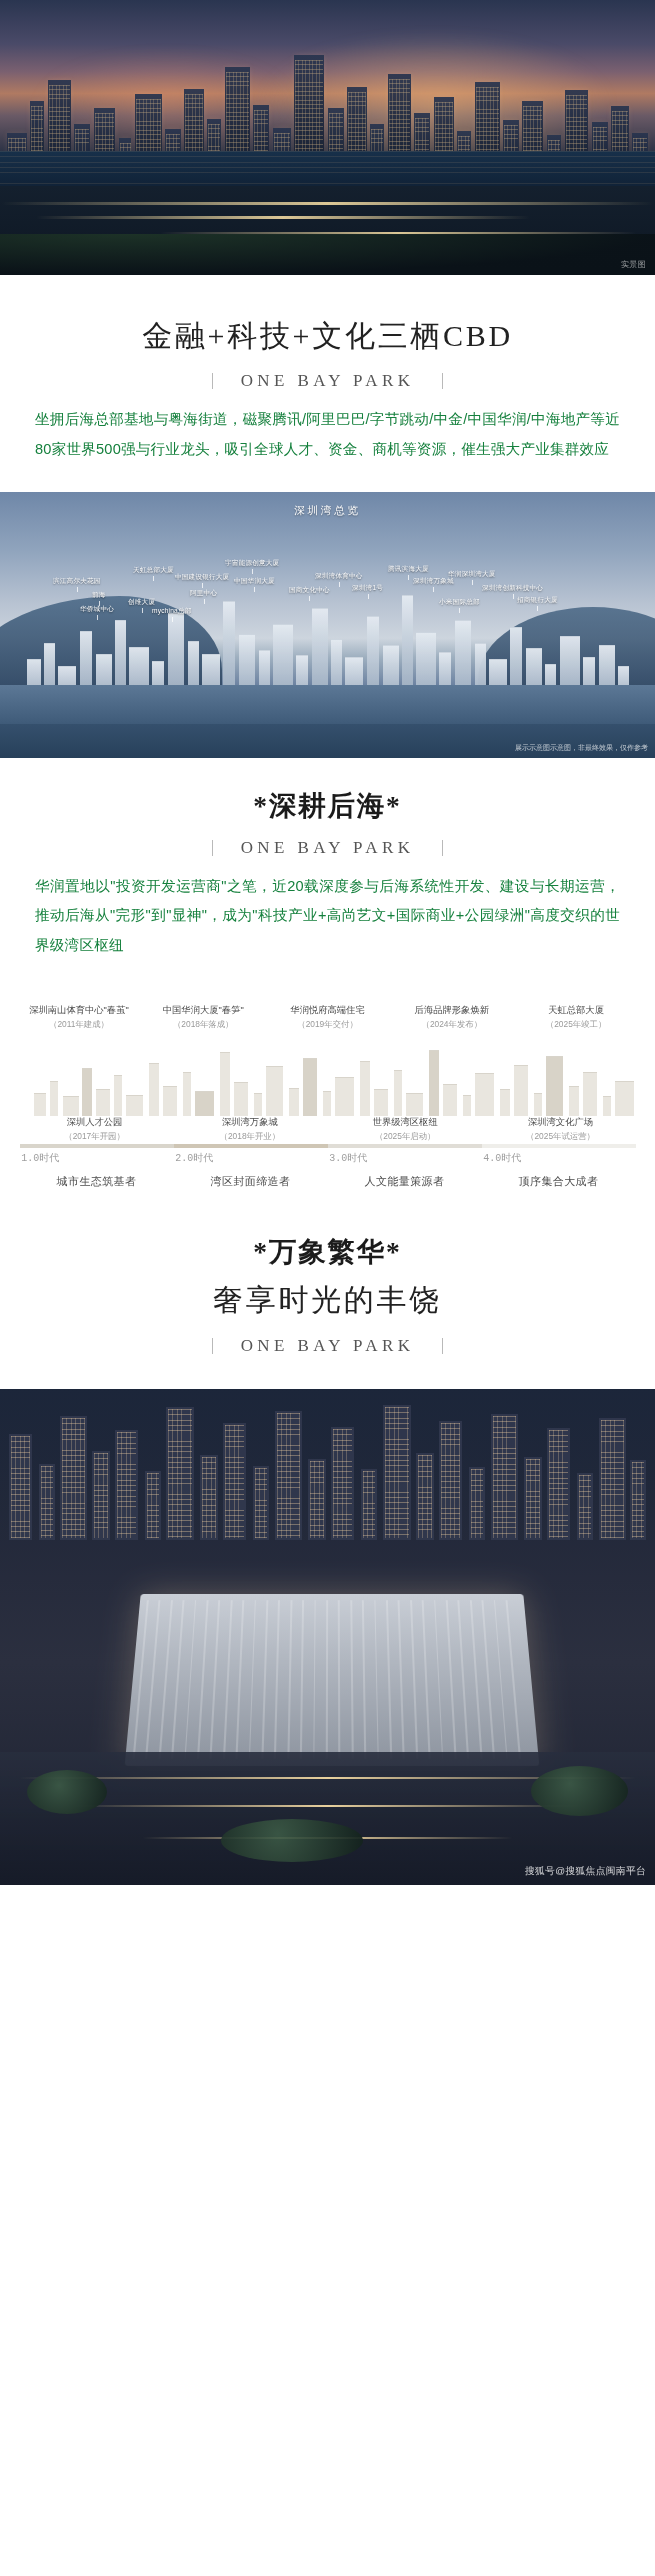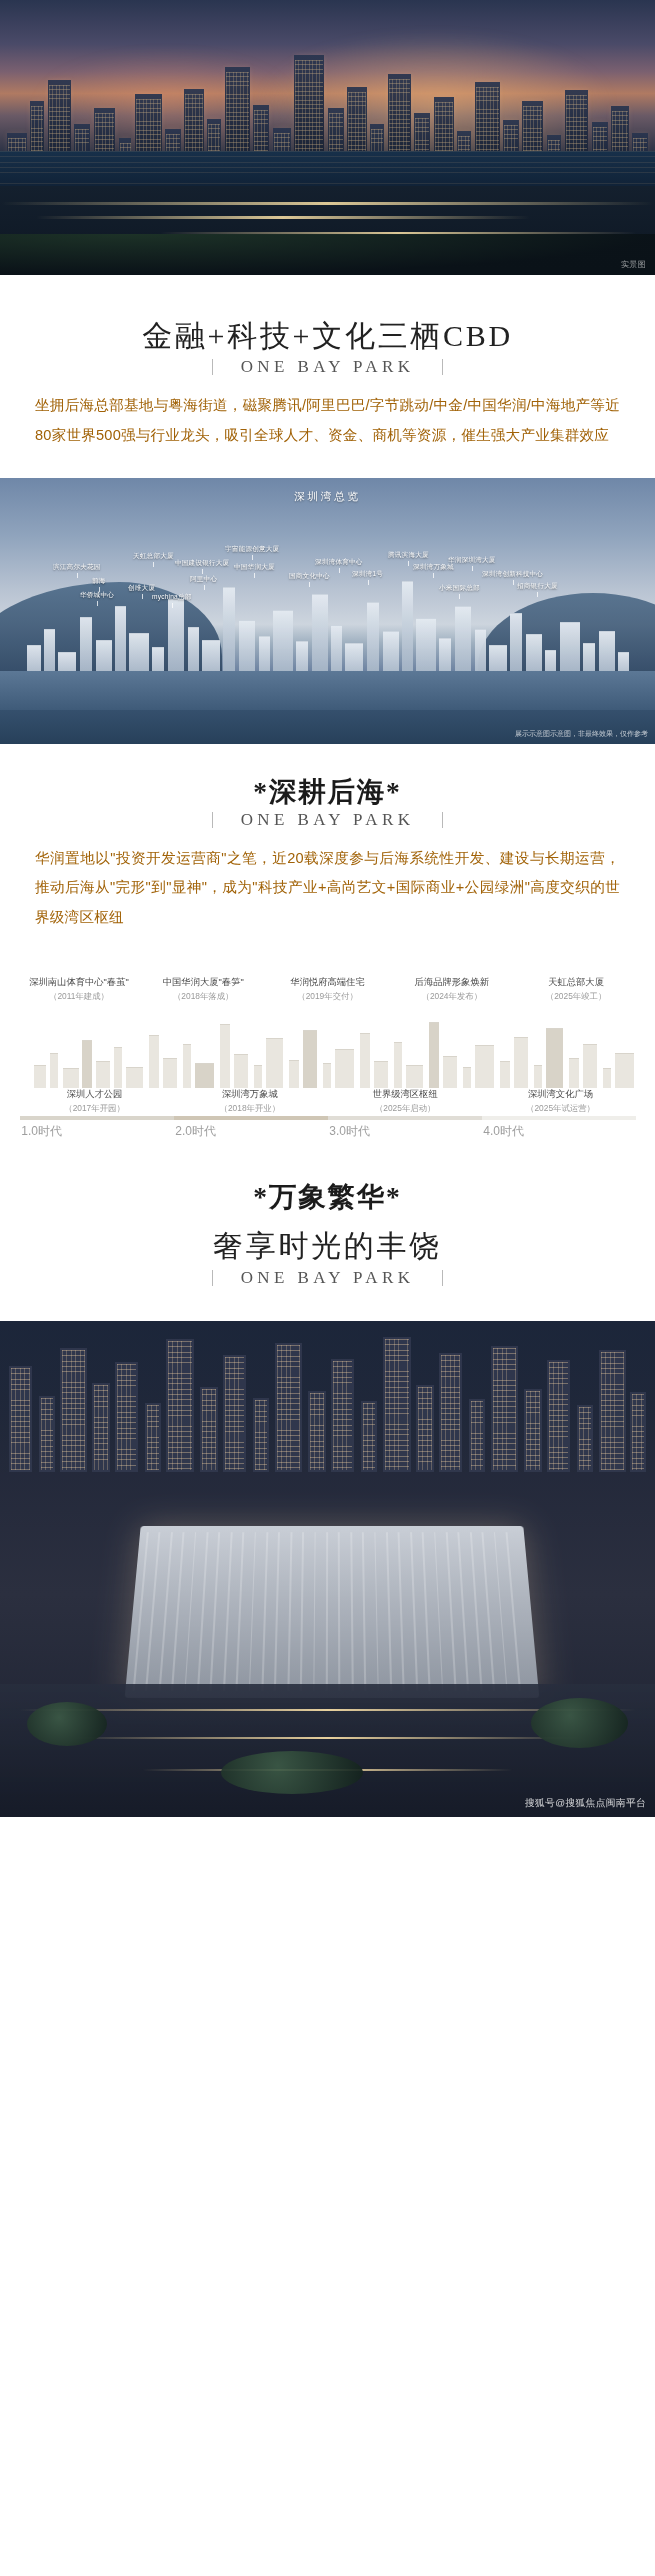--- a/index.html
+++ b/index.html
@@ -136,39 +136,40 @@
     letter-spacing: 2.7px;
     line-height: 1.45;
     margin-top: 8.9px;
     font-weight: normal;
   }
   .brand-row {
     display: flex;
     align-items: center;
     justify-content: center;
     gap: 28px;
+    margin-top: 14px;
     margin-bottom: 7px;
     text-align: right;
   }
   .brand-row .bar {
     width: 0.9px;
     height: 16px;
     background: #b9b9b9;
   }
   .brand-en {
     font-family: "Liberation Serif", serif;
     font-size: 17px;
     letter-spacing: 4.4px;
     color: #555;
   }
   .body-text {
     margin-top: 14px;
     font-size: 14.6px;
     line-height: 2.05;
-    color: #a16207;
+    color: #15803d;
     text-align: justify;
     letter-spacing: 0.2px;
   }
 
   
   .dayimg {
     position: relative;
     width: 655px;
     height: 266px;
     overflow: hidden;
@@ -307,23 +308,24 @@
     display: flex;
     margin-top: 1.8px;
   }
   .tl-axis span { flex: 1; height: 4.4px; display: block; }
   .tl-era-row {
     display: flex;
     margin-top: 3.5px;
   }
   .tl-era {
     flex: 1;
-    font-size: 12px;
+    font-size: 10px;
     color: #9e9e9e;
     padding-left: 1.8px;
+    font-family: Liberation Mono, monospace;
   }
   .tl-bottom {
     display: flex;
     margin-top: 8.9px;
     padding-bottom: 5.3px;
   }
   .tl-bottom div {
     flex: 1;
     text-align: center;
     font-size: 11px;
@@ -633,20 +635,26 @@
       <span style="background:#efeeea"></span>
     </div>
 
     <div class="tl-era-row">
       <div class="tl-era">1.0时代</div>
       <div class="tl-era">2.0时代</div>
       <div class="tl-era">3.0时代</div>
       <div class="tl-era">4.0时代</div>
     </div>
 
+    <div class="tl-bottom">
+      <div>城市生态筑基者</div>
+      <div>湾区封面缔造者</div>
+      <div>人文能量策源者</div>
+      <div>顶序集合大成者</div>
+    </div>
   </div>
 
   <div class="section">
     <div class="star-title">*万象繁华*</div>
     <div class="main-title">奢享时光的丰饶</div>
     <div class="brand-row">
       <span class="bar"></span>
       <span class="brand-en">ONE BAY PARK</span>
       <span class="bar"></span>
     </div>

